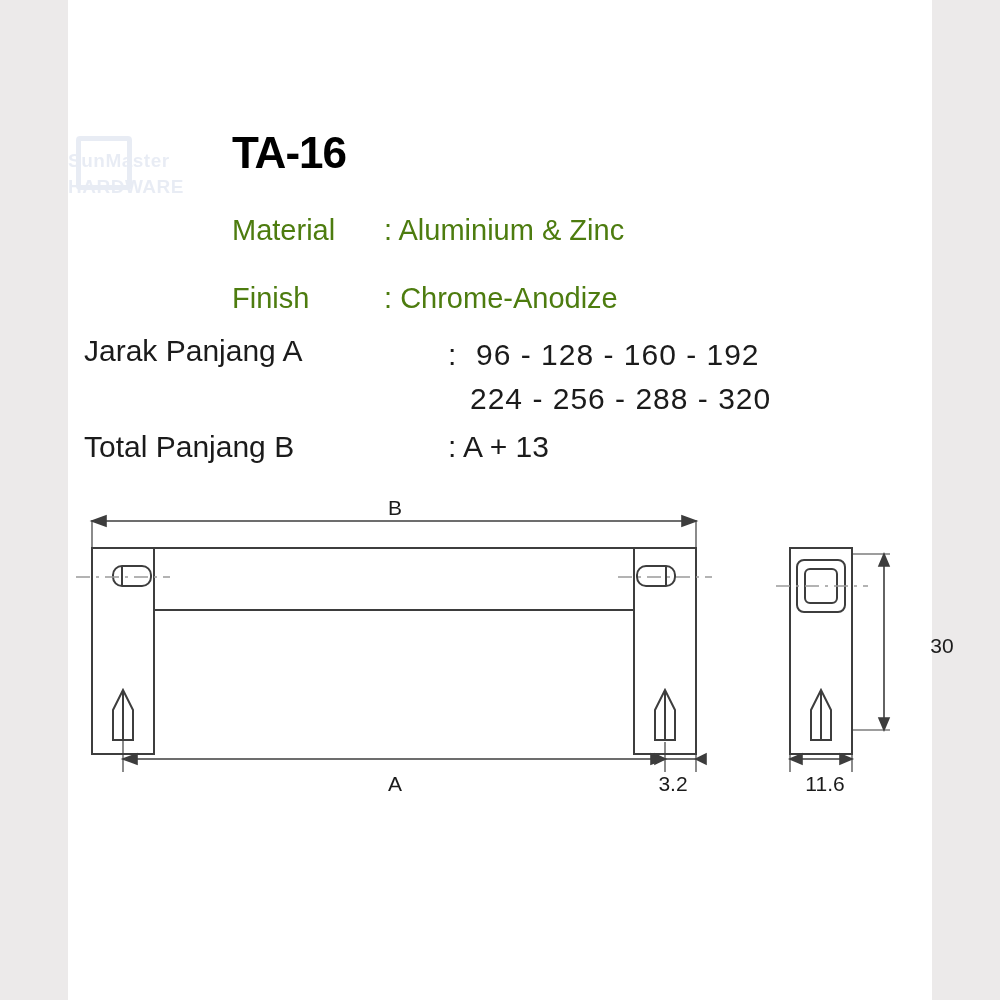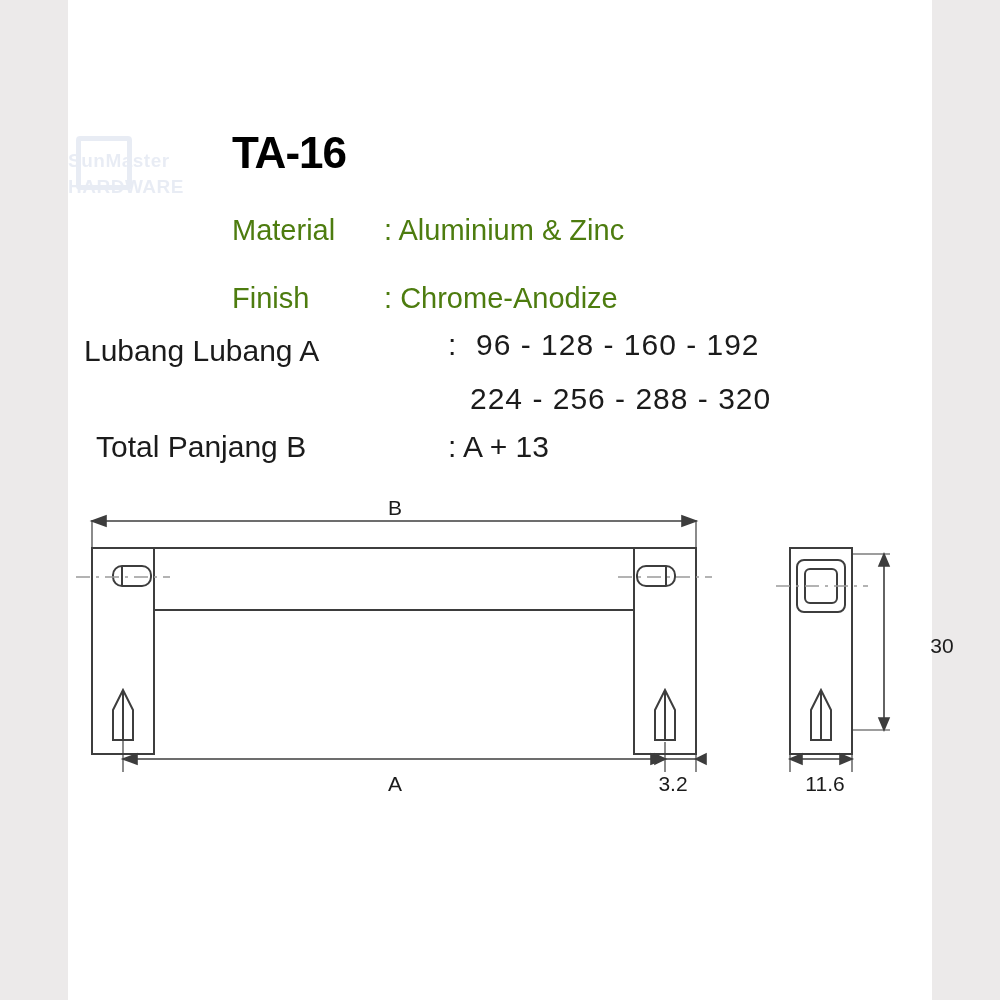--- a/index.html
+++ b/index.html
@@ -66,23 +66,23 @@
   .spec-label-finish { display: inline-block; width: 152px; margin-top: 17px; }
   .spec-label-material { display: inline-block; width: 152px; }
 
   .dim-row {
     position: absolute;
     font-size: 30px;
     color: #1b1b1b;
     white-space: nowrap;
   }
   .dim-lubang-label { left: 84px; top: 334px; }
-  .dim-lubang-val1  { left: 448px; top: 328px; letter-spacing: 1px;}
+  .dim-lubang-val1  { left: 448px; top: 338px; letter-spacing: 1px;}
   .dim-lubang-val2  { left: 470px; top: 382px; letter-spacing: 1px;}
-  .dim-total-label  { left: 84px; top: 430px; margin-left: 12px; }
+  .dim-total-label  { left: 84px; top: 430px; }
   .dim-total-val    { left: 448px; top: 430px; }
 
   
   .draw {
     position: absolute;
     left: 0;
     top: 0;
     width: 1000px;
     height: 1000px;
     pointer-events: none;
@@ -116,21 +116,21 @@
 <div class="spec-row spec-material">
   <span class="spec-label-material">Material</span><span>:</span>
   <span>Aluminium &amp; Zinc</span>
 </div>
 
 <div class="spec-row spec-finish">
   <span class="spec-label-finish">Finish</span><span>:</span>
   <span>Chrome-Anodize</span>
 </div>
 
-<div class="dim-row dim-lubang-label">Lubang Lubang A</div>
+<div class="dim-row dim-lubang-label">Jarak Panjang A</div>
 <div class="dim-row dim-lubang-val1">
   <span>:</span>&nbsp;&nbsp;<span>96 - 128 - 160 - 192</span>
 </div>
 <div class="dim-row dim-lubang-val2">224 - 256 - 288 - 320</div>
 
 <div class="dim-row dim-total-label">Total Panjang B</div>
 <div class="dim-row dim-total-val">: A + 13</div>
 
 <svg class="draw" viewBox="0 0 1000 1000" xmlns="http://www.w3.org/2000/svg">
   <g stroke="#3d3d3d" fill="none" stroke-width="2">

